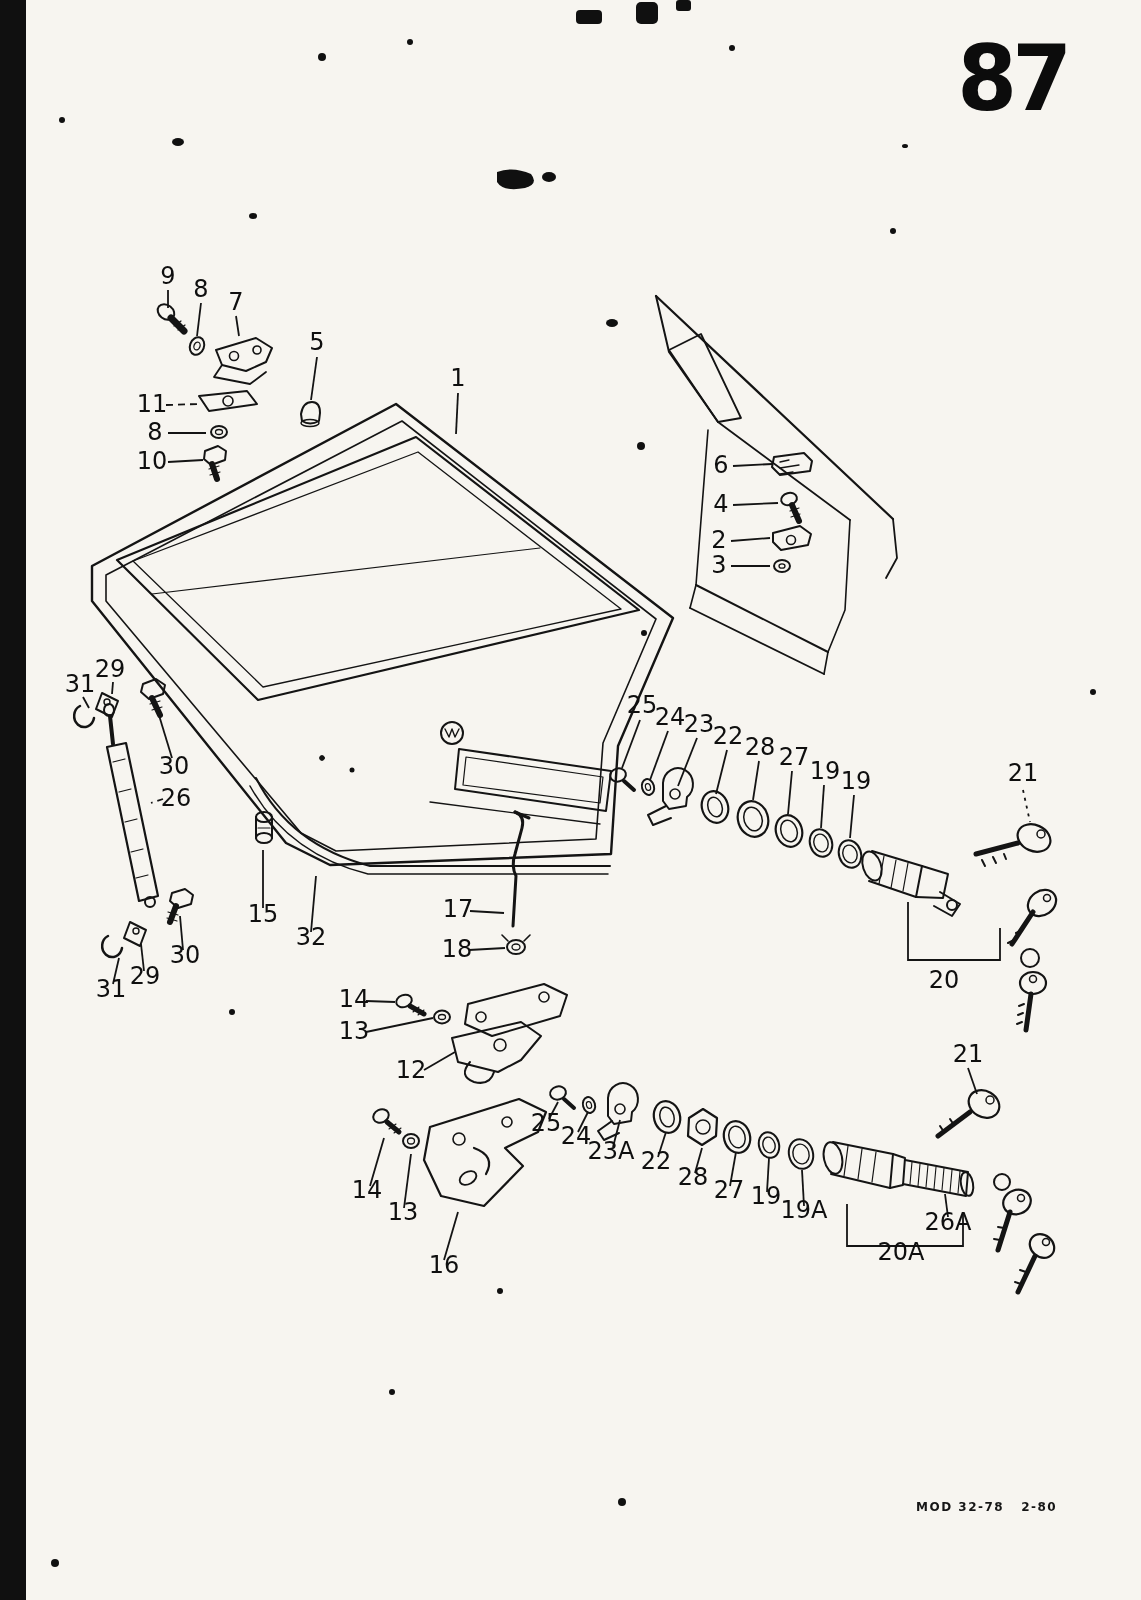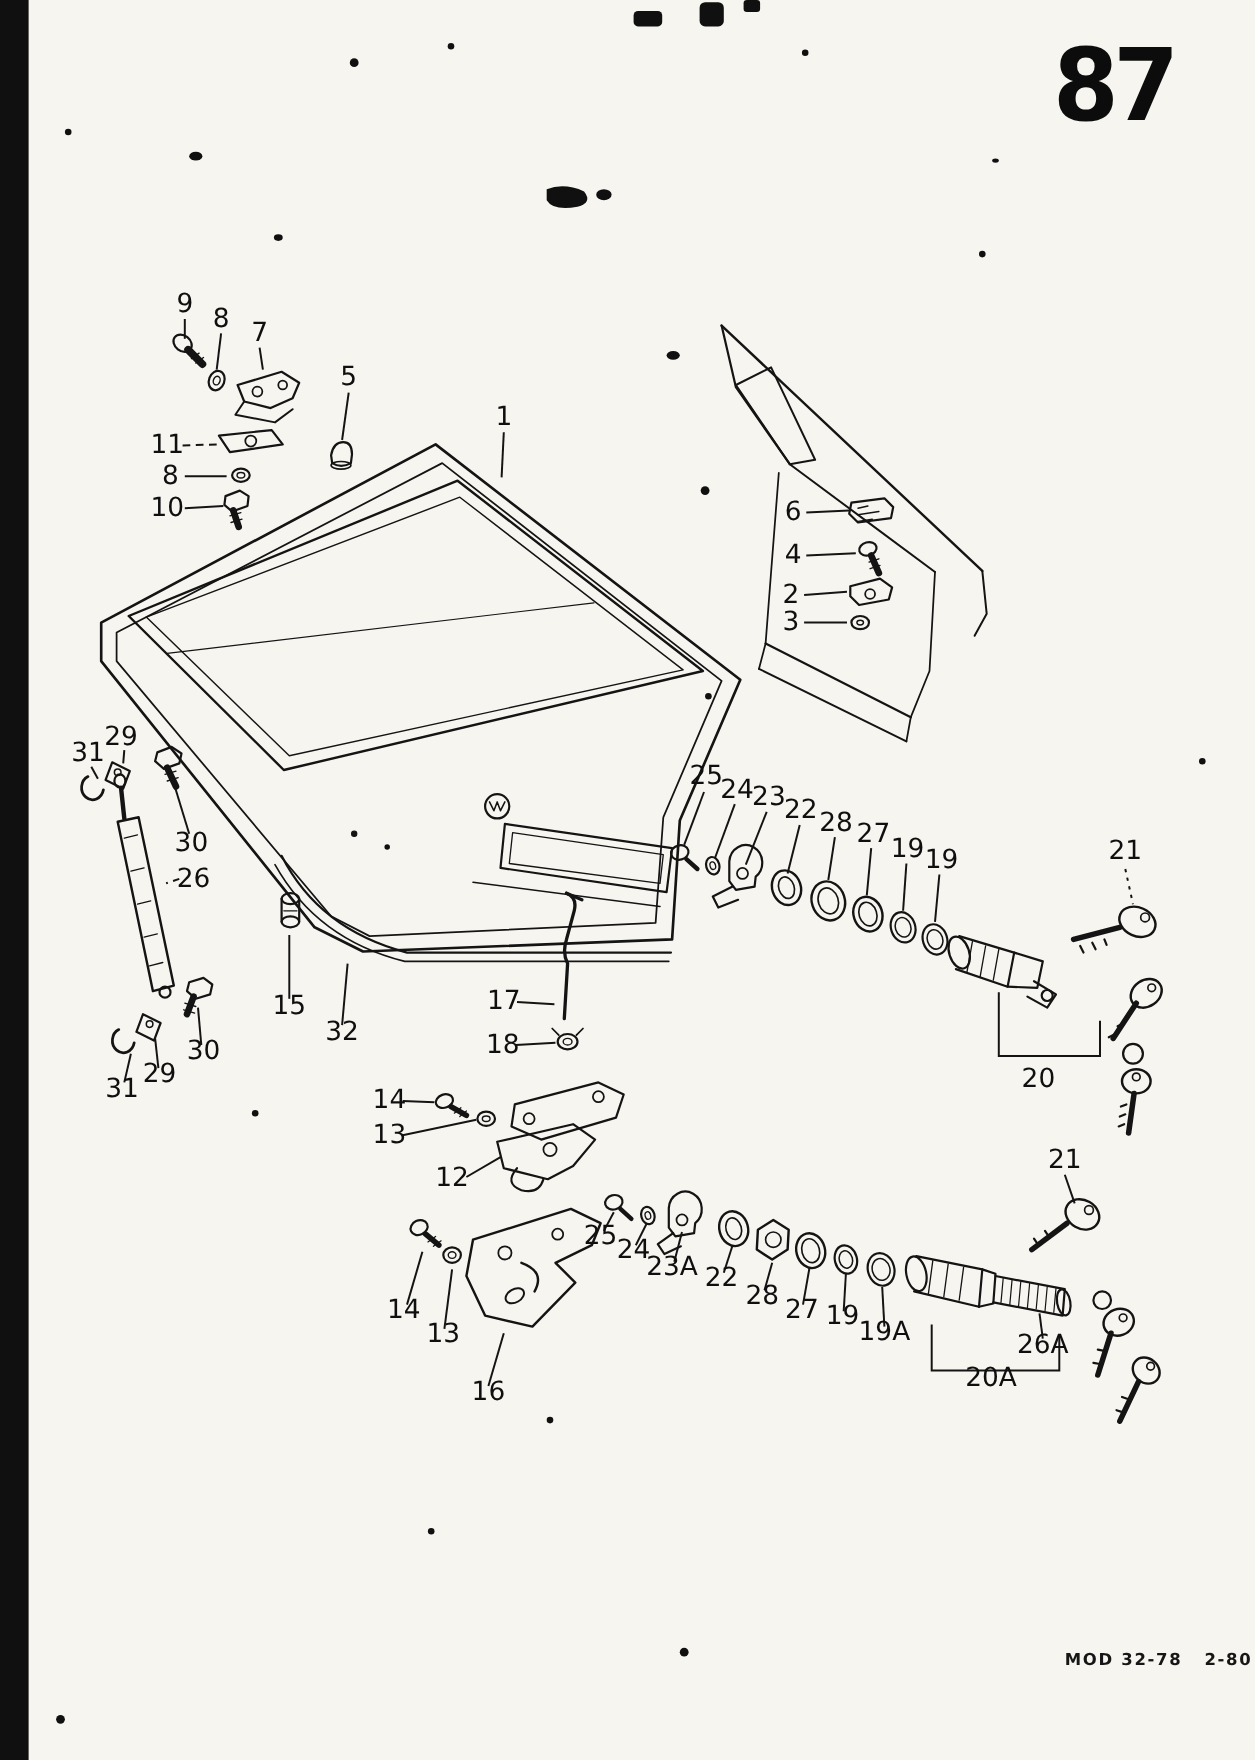--- a/index.html
+++ b/index.html
@@ -7,22 +7,22 @@
     width:1141px;height:1600px;position:relative;overflow:hidden;
     background:#f7f5f0;
     font-family:"DejaVu Sans",sans-serif;
   }
   .page-number{
     position:absolute;top:28px;right:74px;
     font-size:86px;font-weight:800;letter-spacing:-5px;color:#0c0c0c;
     transform:scaleY(1.06);
   }
   .footer{
-    position:absolute;left:968px;top:1500px;
-    font-size:15px;font-weight:600;letter-spacing:1.5px;color:#161616;
+    position:absolute;left:916px;top:1500px;
+    font-size:12px;font-weight:600;letter-spacing:1.5px;color:#161616;
     white-space:pre;
   }
   svg.diagram{position:absolute;left:0;top:0;}
   text.co{font-family:"DejaVu Sans",sans-serif;font-size:24px;fill:#0f0f0f;}
   .ink{stroke:#141414;fill:none;stroke-linecap:round;stroke-linejoin:round;}
   .noise{fill:#101010;stroke:none;}
   .lead{stroke:#141414;stroke-width:1.8;fill:none;}
 </style>
 </head>
 <body>

